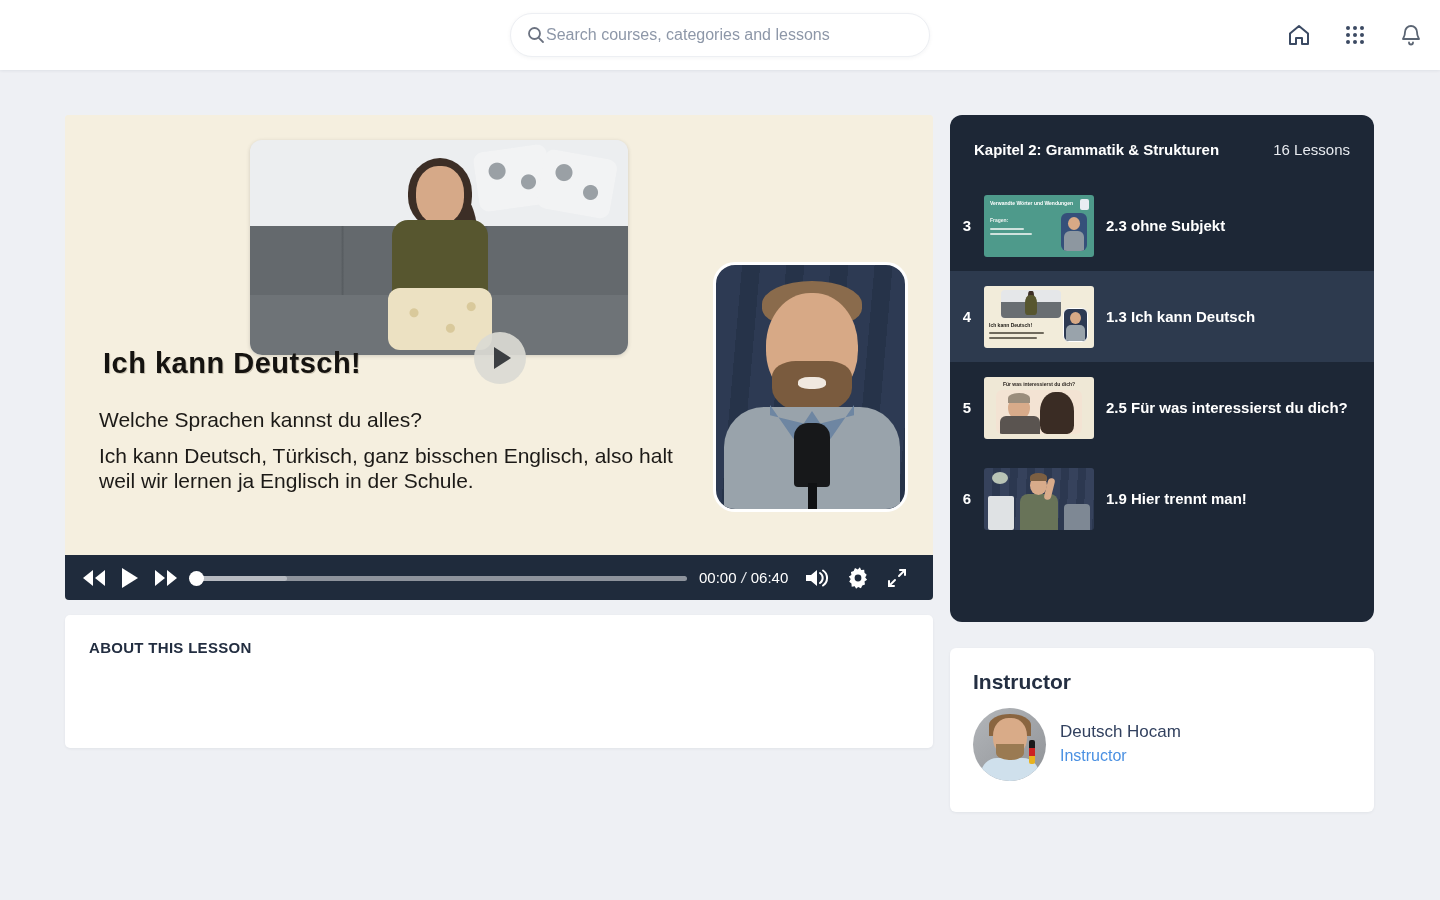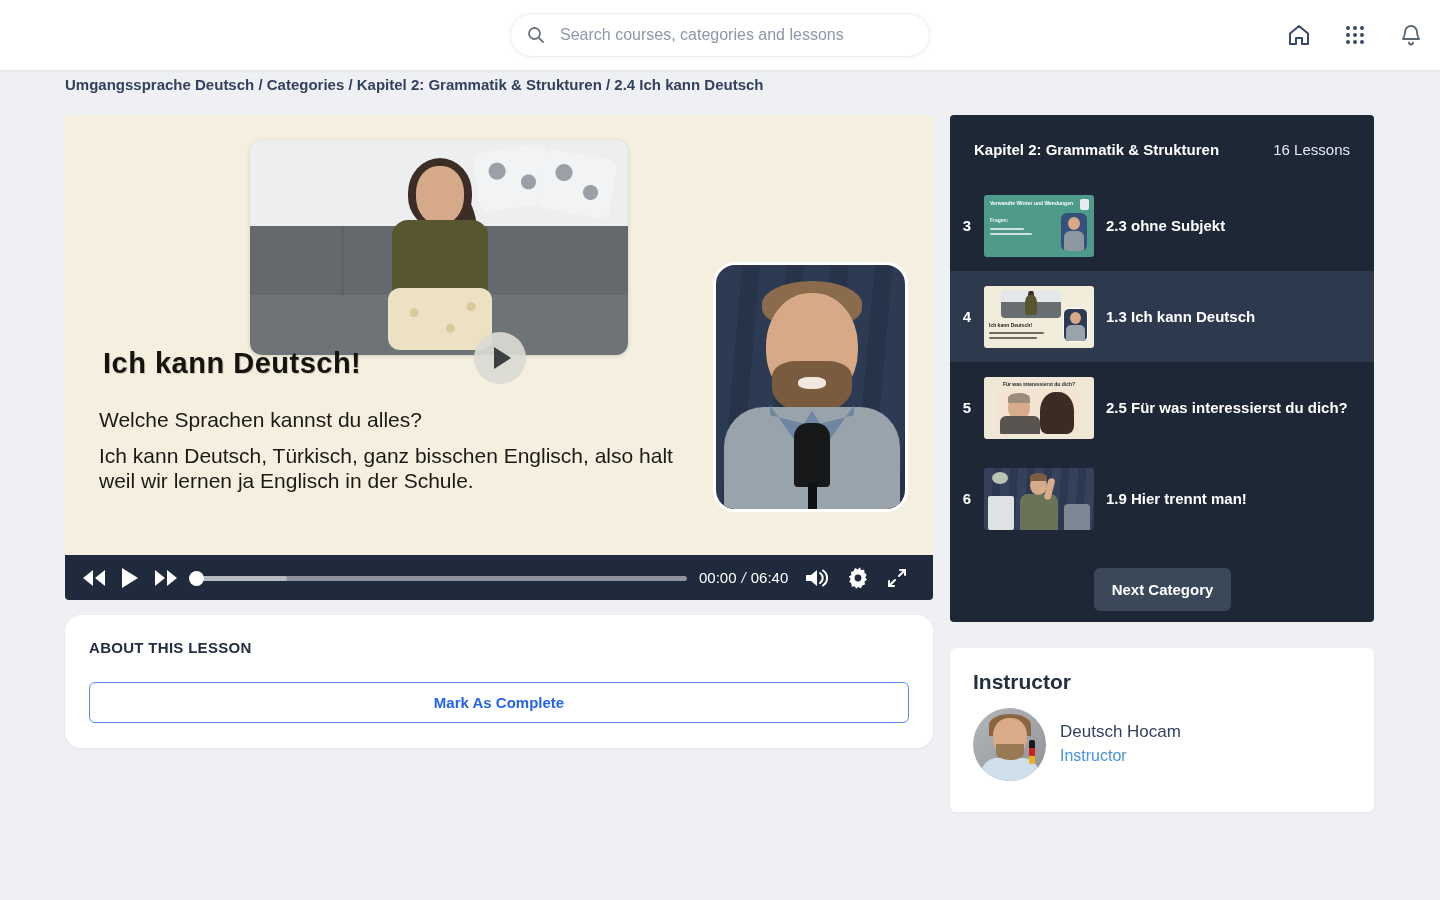--- a/index.html
+++ b/index.html
@@ -6,21 +6,21 @@
   html,body { width:1440px; height:900px; }
   body { font-family:"Liberation Sans", sans-serif; background:#eef0f4; overflow:hidden; }
   .page { position:relative; width:1440px; height:900px; background:#eef0f4; }
 
   
   .topbar { position:absolute; left:0; top:0; width:1440px; height:70px; background:#ffffff;
             box-shadow:0 1px 3px rgba(20,30,50,.07); z-index:5; }
   .search-box { position:absolute; left:510px; top:13px; width:420px; height:44px;
                 border:1px solid #edeff3; border-radius:22px; background:#fff;
                 display:flex; align-items:center; padding:0 16px; box-shadow:0 1px 4px rgba(20,30,50,.05); }
-  .search-box input { border:none; outline:none; flex:1; margin-left:15px; font-size:16px;
+  .search-box input { border:none; outline:none; flex:1; margin-left:1px; font-size:16px;
                       color:#3c4759; font-family:"Liberation Sans", sans-serif; background:transparent; }
   .search-box input::placeholder { color:#8d97a8; }
   .top-icons { position:absolute; right:16px; top:0; height:70px; display:flex; align-items:center; gap:30px; }
   .top-icon { width:26px; height:26px; display:flex; align-items:center; justify-content:center; cursor:pointer; }
 
   
   .breadcrumb { position:absolute; left:65px; top:76px; font-size:15px; font-weight:bold; color:#33415c; }
 
   
   .player { position:absolute; left:65px; top:115px; width:868px; height:485px; border-radius:4px;
@@ -86,30 +86,30 @@
   .buffer { position:absolute; left:0; top:8px; width:96px; height:5px; border-radius:3px; background:#b6bac1; }
   .knob { position:absolute; left:-2px; top:3px; width:15px; height:15px; border-radius:50%; background:#ffffff; cursor:pointer; }
   .time { color:#ffffff; font-size:15px; white-space:nowrap; margin-right:16px; }
   .time .sep { font-style:italic; padding:0 5px; color:#e8eaee; }
   .ctl.vol { width:26px; height:22px; margin-right:16px; }
   .ctl.gear { width:24px; height:24px; margin-right:16px; }
   .ctl.fs { width:22px; height:22px; }
 
   
   .about-card { position:absolute; left:65px; top:615px; width:868px; height:133px; background:#ffffff;
-                border-radius:16px; box-shadow:0 1px 3px rgba(20,30,50,.06); }
+                border-radius:5px; box-shadow:0 1px 3px rgba(20,30,50,.06); }
   .about-heading { position:absolute; left:24px; top:24px; font-size:15px; font-weight:bold;
                    color:#222d40; letter-spacing:.3px; }
   .complete-btn { position:absolute; left:24px; top:67px; width:820px; height:41px; background:#ffffff;
                   border:1px solid #5b8df0; border-radius:6px; color:#2563eb; font-size:15px; font-weight:bold;
                   font-family:"Liberation Sans", sans-serif; cursor:pointer; }
 
   
   .playlist { position:absolute; left:950px; top:115px; width:424px; height:507px; background:#1d2736;
-              color:#fff; border-radius:4px; overflow:hidden; }
+              color:#fff; border-radius:12px; overflow:hidden; }
   .pl-header { display:flex; justify-content:space-between; align-items:center; padding:26px 24px 22px 24px; }
   .pl-title { font-size:15px; font-weight:bold; color:#ffffff; }
   .pl-count { font-size:15px; color:#e7eaef; }
   .pl-row { position:relative; height:91px; display:flex; align-items:center; cursor:pointer; }
   .pl-row.active { background:#2d3a4e; }
   .pl-num { width:34px; text-align:center; font-size:15px; font-weight:bold; color:#fff; flex:0 0 34px; }
   .pl-thumb { flex:0 0 110px; width:110px; height:62px; border-radius:3px; position:relative; overflow:hidden; }
   .pl-label { margin-left:12px; font-size:15px; font-weight:bold; color:#ffffff; }
 
   
@@ -213,21 +213,20 @@
       </span>
       <span class="top-icon">
         <svg width="24" height="24" viewBox="0 0 24 24" fill="none" stroke="#5b6573" stroke-width="1.8" stroke-linecap="round" stroke-linejoin="round">
             <path d="M6 9a6 6 0 0 1 12 0c0 5 2 6 2 7H4c0-1 2-2 2-7z"></path>
             <path d="M10 19.5a2 2 0 0 0 4 0"></path>
           </svg>
       </span>
     </div>
   </div>
 
-  <div class="breadcrumb">Umgangssprache Deutsch / Categories / Kapitel 2: Grammatik &amp; Strukturen / 2.4 Ich kann Deutsch</div>
 
   <div class="player">
     <div class="stage">
       <div class="clip">
         <div class="wall"></div>
         <div class="couch-back"></div>
         <div class="couch-seat"></div>
         <div class="pillow p1"></div>
         <div class="pillow p2"></div>
         <div class="girl">
@@ -304,21 +303,20 @@
             <path d="M13 2h5v5" fill="none"></path>
             <path d="M8 12 2 18"></path>
             <path d="M7 18H2v-5" fill="none"></path>
           </svg>
       </span>
     </div>
   </div>
 
   <div class="about-card">
     <div class="about-heading">ABOUT THIS LESSON</div>
-    <button class="complete-btn">Mark As Complete</button>
   </div>
 
   <div class="playlist">
     <div class="pl-header">
       <span class="pl-title">Kapitel 2: Grammatik &amp; Strukturen</span>
       <span class="pl-count">16 Lessons</span>
     </div>
 
     <div class="pl-row">
       <span class="pl-num">3</span>
@@ -366,21 +364,20 @@
           <div class="flowers"></div>
           <div class="chair"></div>
         <div class="torso"></div>
           <div class="head"></div>
           <div class="hair"></div>
           <div class="arm"></div>
       </div>
       <span class="pl-label">1.9 Hier trennt man!</span>
     </div>
 
-    <button class="next-btn">Next Category</button>
   </div>
 
   <div class="instructor-card">
     <div class="inst-heading">Instructor</div>
     <div class="avatar">
       <div class="shirt"></div>
         <div class="hair"></div>
         <div class="face"></div>
         <div class="beard"></div>
         <div class="flag"></div>

